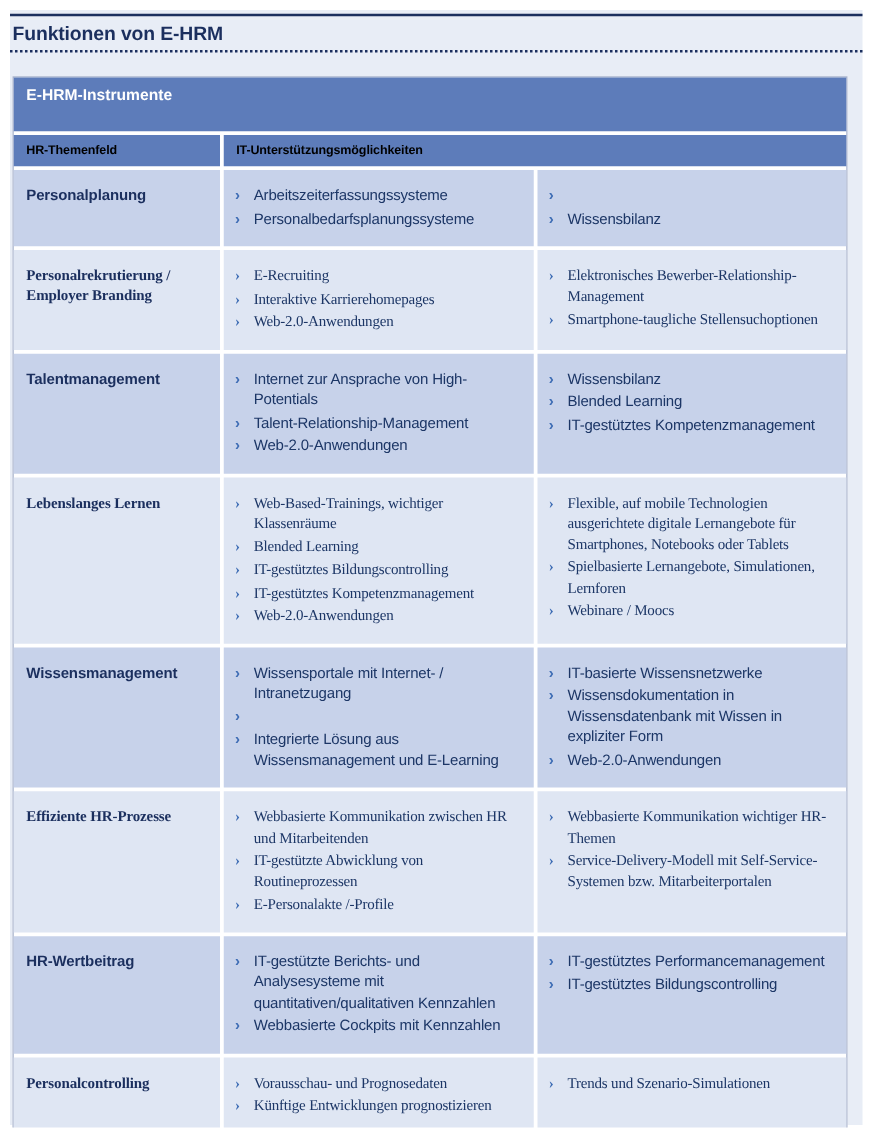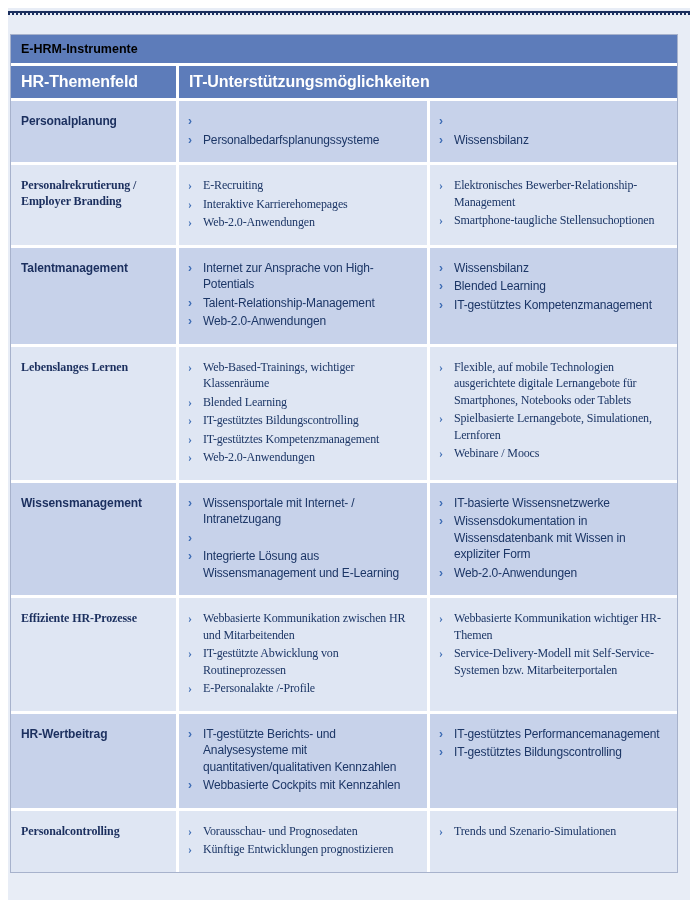--- a/index.html
+++ b/index.html
@@ -27,29 +27,29 @@
     height:0;border-bottom:2.2px dotted var(--ink,#1b2f5e);
     margin-right:0;
   }
   .tablewrap{
     margin:19px 12px 0 2px;
     border:1px solid var(--table-border,#a7b2cc);
     background:#ffffff;
   }
   .caption{
     background:var(--header-blue,#5d7cba);
-    color:#000000;font-weight:bold;font-size:12.5px;
-    padding:7px 10px 7px 10px;
+    color:#ffffff;font-weight:bold;font-size:12.5px;
+    padding:7px 10px 22px 10px;
   }
   .headrow{
     display:grid;grid-template-columns:165px 1fr;gap:3px;margin-top:3px;
   }
   .headcell{
     background:var(--header-blue,#5d7cba);
-    color:#ffffff;font-weight:bold;font-size:16px;
+    color:#000000;font-weight:bold;font-size:10px;
     padding:7px 10px 7px 10px;
     letter-spacing:-0.1px;
   }
   .row{
     display:grid;grid-template-columns:165px 248px 1fr;gap:3px;margin-top:3px;
   }
   .row.odd  .cell{background:var(--row-odd,#c7d2ea);}
   .row.even .cell{background:var(--row-even,#dfe6f3);font-family:Liberation Serif, serif;}
   .cell{min-height:30px;}
   .cell.topic{
@@ -67,34 +67,36 @@
   .bullet{
     flex:0 0 auto;width:10px;margin-right:5px;
     color:var(--bullet-blue,#3d6cb4);font-weight:bold;
   }
 </style>
 </head>
 <body>
 
 <div class="canvas">
   <div class="rule-top"></div>
+  <h1 class="page-title">Funktionen von E-HRM</h1>
   <div class="rule-dotted"></div>
 
   <div class="tablewrap">
     <div class="caption">E-HRM-Instrumente</div>
     <div class="headrow">
       <div class="headcell">HR-Themenfeld</div>
       <div class="headcell">IT-Unterstützungsmöglichkeiten</div>
     </div>
     <div id="rows">
         <div class="row odd">
           <div class="cell topic">Personalplanung</div>
           <div class="cell items">
             <div class="item">
               <span class="bullet">›</span>
+              <span>Arbeitszeiterfassungssysteme</span>
             </div>
             <div class="item">
               <span class="bullet">›</span>
               <span>Personalbedarfsplanungssysteme</span>
             </div>
           </div>
           <div class="cell items">
             <div class="item">
               <span class="bullet">›</span>
             </div>

